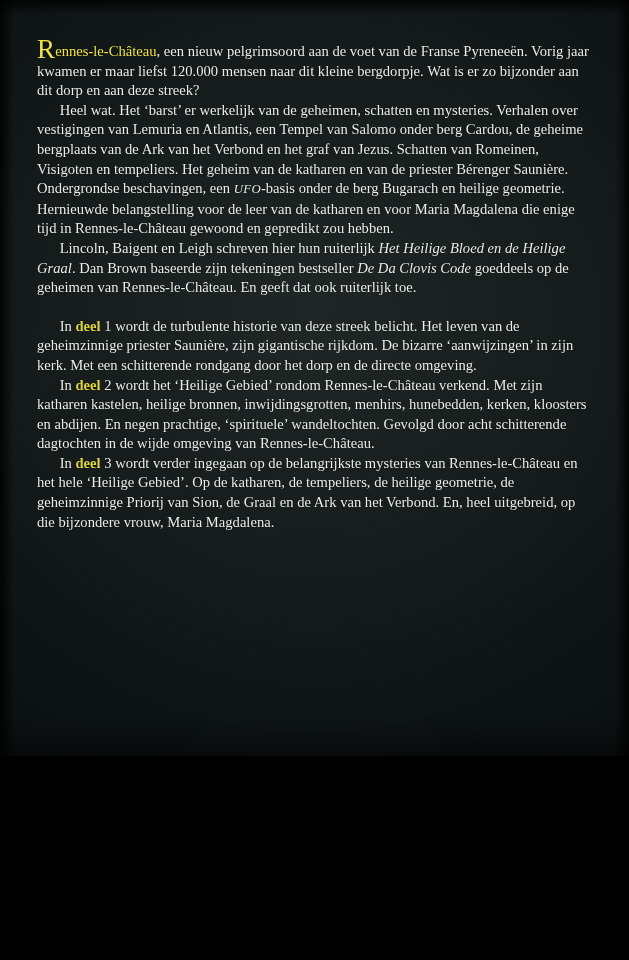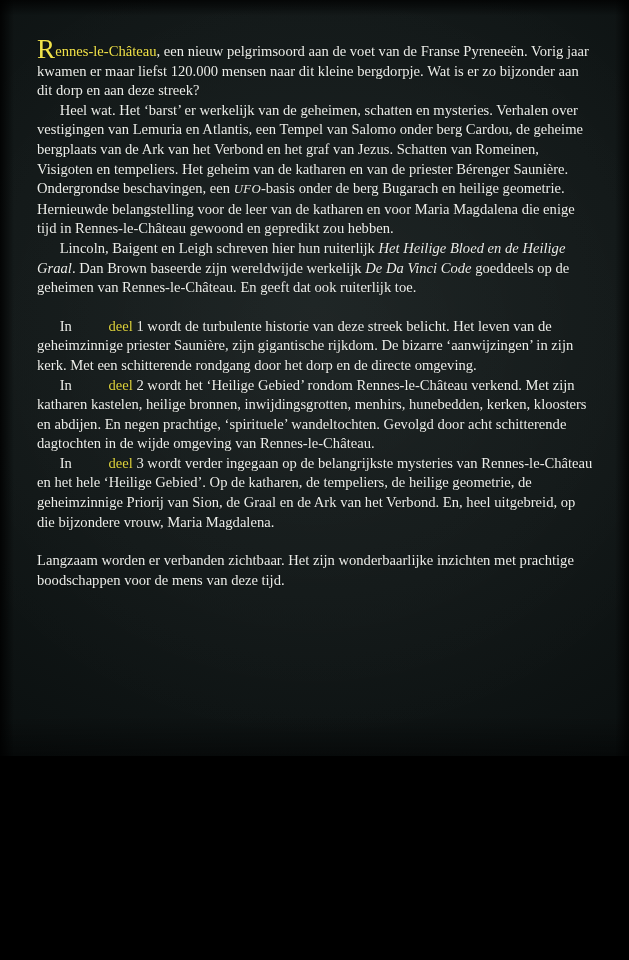--- a/index.html
+++ b/index.html
@@ -66,22 +66,21 @@
     font-size: 27px;
     line-height: 0;
     vertical-align: -2px;
     letter-spacing: 0.2px;
   }
   .gold {
     color: #f0e24a;
   }
   .deel {
     color: #ded43f;
-    font-weight: 400;
-    margin-left: 33px;
+    font-weight: 700;
   }
   .ital {
     font-style: italic;
   }
   .smcap {
     font-size: 0.88em;
     letter-spacing: 0.3px;
     font-style: italic;
   }
 
@@ -161,34 +160,33 @@
 
 <div class="cover">
 
   <div class="blurb">
 
     <p><span class="dropcap">R</span><span class="gold">ennes-le-Château</span><span>, een nieuw pelgrimsoord aan de voet van de Franse Pyreneeën. Vorig jaar kwamen er maar liefst 120.000 mensen naar dit kleine bergdorpje. Wat is er zo bijzonder aan dit dorp en aan deze streek?</span></p>
 
     <p class="indent"><span>Heel wat. Het ‘barst’ er werkelijk van de geheimen, schatten en mysteries. Verhalen over vestigingen van Lemuria en Atlantis, een Tempel van Salomo onder berg Cardou, de geheime bergplaats van de Ark van het Verbond en het graf van Jezus. Schatten van Romeinen, Visigoten en tempeliers. Het geheim van de katharen en van de priester Bérenger Saunière. Ondergrondse beschavingen, een </span><span class="smcap">UFO</span><span>-basis onder de berg Bugarach en heilige geometrie. Hernieuwde belangstelling voor de leer van de katharen en voor Maria Magdalena die enige tijd in Rennes-le-Château gewoond en gepredikt zou hebben.</span></p>
 
 
-    <p class="indent"><span>Lincoln, Baigent en Leigh schreven hier hun ruiterlijk </span><span class="ital">Het Heilige Bloed en de Heilige Graal</span><span>. Dan Brown baseerde zijn wereldwijde werkelijk </span><span class="ital">De Da Vinci Code</span><span> goeddeels op de geheimen van Rennes-le-Château. En geeft dat ook ruiterlijk toe.</span></p>
+    <p class="indent"><span>Lincoln, Baigent en Leigh schreven hier hun ruiterlijk </span><span class="ital">Het Heilige Bloed en de Heilige Graal</span><span>. Dan Brown baseerde zijn tekeningen bestseller </span><span class="ital">De Da Clovis Code</span><span> goeddeels op de geheimen van Rennes-le-Château. En geeft dat ook ruiterlijk toe.</span></p>
 
     <div class="gap"></div>
 
 
     <p class="indent"><span>In </span><span class="deel">deel</span><span> 1</span><span> wordt de turbulente historie van deze streek belicht. Het leven van de geheimzinnige priester Saunière, zijn gigantische rijkdom. De bizarre ‘aanwijzingen’ in zijn kerk. Met een schitterende rondgang door het dorp en de directe omgeving.</span></p>
 
     <p class="indent"><span>In </span><span class="deel">deel</span><span> 2</span><span> wordt het ‘Heilige Gebied’ rondom Rennes-le-Château verkend. Met zijn katharen kastelen, heilige bronnen, inwijdingsgrotten, menhirs, hunebedden, kerken, kloosters en abdijen. En negen prachtige, ‘spirituele’ wandeltochten. Gevolgd door acht schitterende dagtochten in de wijde omgeving van Rennes-le-Château.</span></p>
 
     <p class="indent"><span>In </span><span class="deel">deel</span><span> 3</span><span> wordt verder ingegaan op de belangrijkste mysteries van Rennes-le-Château en het hele ‘Heilige Gebied’. Op de katharen, de tempeliers, de heilige geometrie, de geheimzinnige Priorij van Sion, de Graal en de Ark van het Verbond. En, heel uitgebreid, op die bijzondere vrouw, Maria Magdalena.</span></p>
 
     <div class="gap"></div>
 
-    <p>Langzaam worden er verbanden zichtbaar. Het zijn wonderbaarlijke inzichten met prachtige boodschappen voor de mens van deze tijd.</p>
 
 
   </div>
 
   <div class="publisher">
     <div class="publisher-name">Uitgeverij Aspekt</div>
   </div>
 
   <div class="barcode-box">
     <div class="isbn13">ISBN-13: 9789059112056</div>

